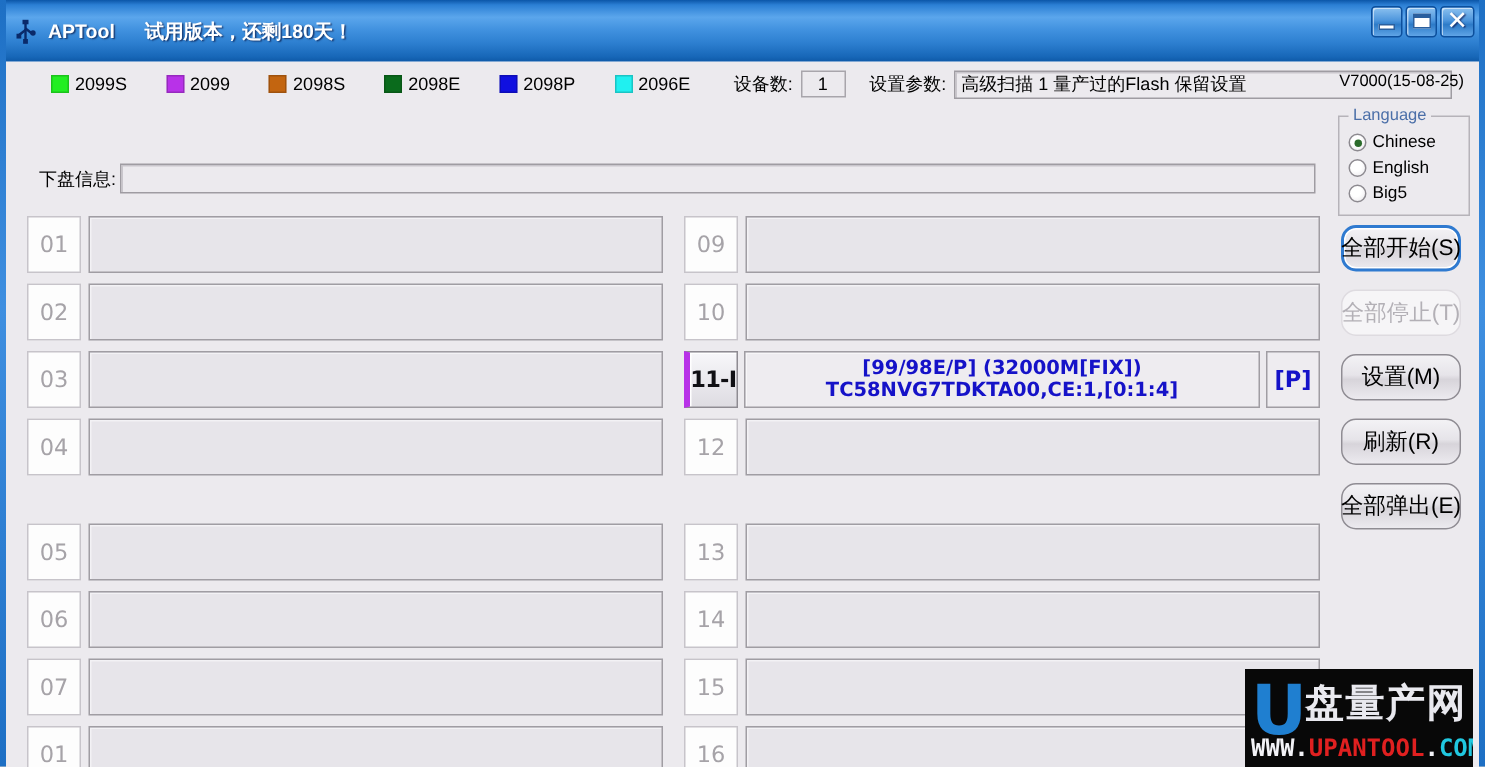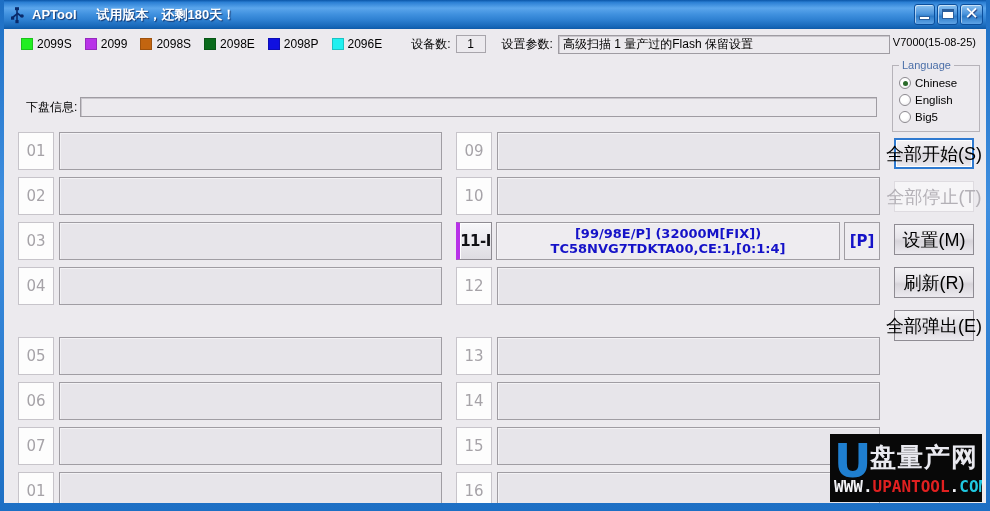--- a/index.html
+++ b/index.html
@@ -12,21 +12,21 @@
   }
 
   
   #window {
     position: absolute; left: 0; top: 0;
     width: 990px; height: 511px;
     background: linear-gradient(to bottom, #1d6fc4 0%, #3f8fe0 40%, #1d6fc4 100%);
     padding: 0 4px 4px 4px;
   }
   #titlebar {
-    height: 29px;
+    height: 41px;
     position: relative;
     background: linear-gradient(to bottom,
        #0b56a8 0%, #2b7fd4 8%, #5ba6ec 28%, #3f90de 50%,
        #2d7fd0 70%, #1767b8 92%, #0f5aa8 100%);
     display: flex; align-items: center;
     padding-left: 4px;
   }
   #titlebar-left { display: flex; align-items: center; gap: 6px; }
   .app-icon { width: 18px; height: 18px; position: relative; }
   .title-text {
@@ -80,21 +80,21 @@
     background: #eceaee;
     overflow: hidden;
   }
 
   
   #toolbar {
     position: absolute; left: 0; top: 0;
     width: 100%; height: 30px;
     display: flex; align-items: center;
   }
-  #legend { display: flex; align-items: flex-end; margin-left: 17px; }
+  #legend { display: flex; align-items: flex-end; margin-left: 30px; gap: 13px; }
   .legend-item { display: flex; align-items: center; margin-right: 13px; }
   .swatch {
     width: 12px; height: 12px; margin-right: 4px;
     border: 1px solid rgba(0,0,0,.18);
   }
   .legend-label { font-size: 12px; color: #000; white-space: nowrap; }
 
   .tb-label { font-size: 12px; color: #000; white-space: nowrap; }
   #devcount-wrap { display: flex; align-items: center; margin-left: 16px; }
   #devcount {
@@ -225,24 +225,24 @@
   .checkbox {
     width: 12px; height: 12px;
     border: 1px solid #bcb9bf; background: #f3f1f4;
     margin-right: 4px; flex: 0 0 12px;
   }
 
   .btn {
     width: 80px; height: 31px;
     margin: 0 0 12px 2px;
     display: flex; align-items: center; justify-content: center;
-    font-size: 18px; color: #000;
+    font-size: 15px; color: #000;
     background: linear-gradient(to bottom, #f3f2f5 0%, #e6e4e9 45%, #d7d4da 55%, #eceaef 100%);
     border: 1px solid #8f8c93;
-    border-radius: 0;
+    border-radius: 10px;
     white-space: nowrap;
   }
   .btn.focused {
     border: 2px solid #2f7ad0;
     box-shadow: inset 0 0 0 1px #ffffff;
   }
   .btn.disabled {
     color: #b3b0b6;
     background: #f6f5f7;
     border: 1px solid #dedbe0;

